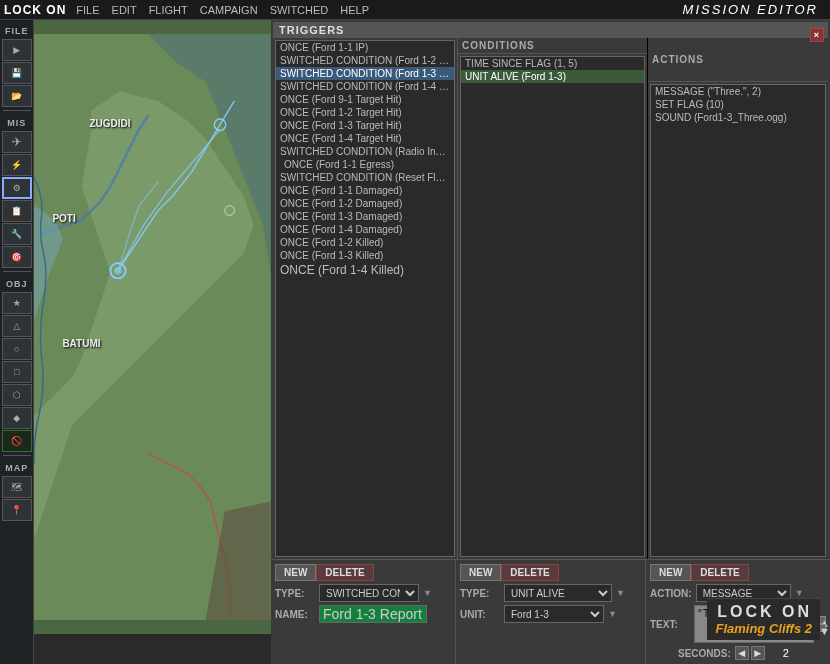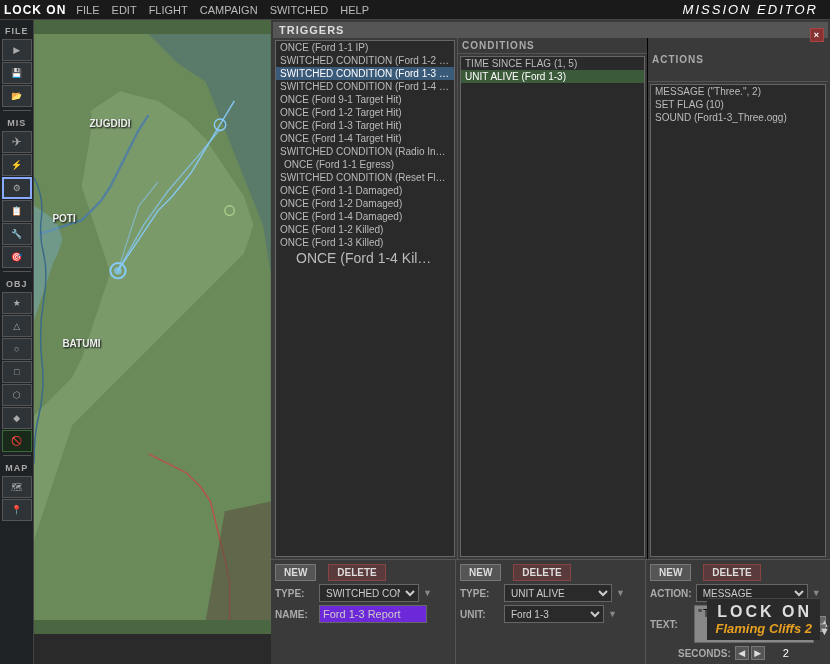--- a/index.html
+++ b/index.html
@@ -175,21 +175,21 @@
       padding: 4px;
       gap: 3px;
     }
     .ctrl-section:last-child { border-right: none; }
     .ctrl-section.triggers-ctrl { width: 185px; flex-shrink: 0; }
     .ctrl-section.conditions-ctrl { width: 190px; flex-shrink: 0; }
     .ctrl-section.actions-ctrl { flex: 1; }
 
     .btn-row {
       display: flex;
-      gap: 12px;
+      gap: 0;
       align-items: center;
     }
     .ctrl-btn {
       background: #555;
       border: 1px solid #777;
       color: #ddd;
       font-size: 10px;
       padding: 2px 8px;
       cursor: pointer;
       font-weight: bold;
@@ -213,24 +213,24 @@
     }
     .field-select {
       background: #2a2a2a;
       border: 1px solid #666;
       color: #ccc;
       font-size: 10px;
       padding: 1px 2px;
       height: 18px;
     }
     .field-input {
-      background: #6d28d9;
+      background: #15803d;
       border: 1px solid #666;
       color: #ccc;
-      font-size: 11px;
+      font-size: 14px;
       padding: 1px 3px;
       height: 18px;
     }
 
     .action-text-area {
       background: #888;
       border: 1px solid #666;
       color: #111;
       font-size: 10px;
       padding: 2px;
@@ -405,24 +405,25 @@
             <div class="trigger-item" title="SWITCHED CONDITION (Ford 1-4 Repor" style="padding: 1px 4px; font-size: 10px; color: rgb(187, 187, 187); cursor: pointer; white-space: nowrap; overflow: hidden; text-overflow: ellipsis;">SWITCHED CONDITION (Ford 1-4 Repor</div>
             <div class="trigger-item" title="ONCE (Ford 1-1 Target Hit)" style="padding: 1px 4px; font-size: 10px; color: rgb(187, 187, 187); cursor: pointer; white-space: nowrap; overflow: hidden; text-overflow: ellipsis;">ONCE (Ford 9-1 Target Hit)</div>
             <div class="trigger-item" title="ONCE (Ford 1-2 Target Hit)" style="padding: 1px 4px; font-size: 10px; color: rgb(187, 187, 187); cursor: pointer; white-space: nowrap; overflow: hidden; text-overflow: ellipsis;">ONCE (Ford 1-2 Target Hit)</div>
             <div class="trigger-item" title="ONCE (Ford 1-3 Target Hit)" style="padding: 1px 4px; font-size: 10px; color: rgb(187, 187, 187); cursor: pointer; white-space: nowrap; overflow: hidden; text-overflow: ellipsis;">ONCE (Ford 1-3 Target Hit)</div>
             <div class="trigger-item" title="ONCE (Ford 1-4 Target Hit)" style="padding: 1px 4px; font-size: 10px; color: rgb(187, 187, 187); cursor: pointer; white-space: nowrap; overflow: hidden; text-overflow: ellipsis;">ONCE (Ford 1-4 Target Hit)</div>
             <div class="trigger-item" title="SWITCHED CONDITION (Radio Inhibito" style="padding: 1px 4px; font-size: 10px; color: rgb(187, 187, 187); cursor: pointer; white-space: nowrap; overflow: hidden; text-overflow: ellipsis;">SWITCHED CONDITION (Radio Inhibito</div>
             <div class="trigger-item" title="ONCE (Ford 1-1 Egress)" style="padding: 1px 8px; font-size: 10px; color: rgb(187, 187, 187); cursor: pointer; white-space: nowrap; overflow: hidden; text-overflow: ellipsis;">ONCE (Ford 1-1 Egress)</div>
             <div class="trigger-item" title="SWITCHED CONDITION (Reset Flag 1)" style="padding: 1px 4px; font-size: 10px; color: rgb(187, 187, 187); cursor: pointer; white-space: nowrap; overflow: hidden; text-overflow: ellipsis;">SWITCHED CONDITION (Reset Flag 1)</div>
             <div class="trigger-item" title="ONCE (Ford 1-1 Damaged)" style="padding: 1px 4px; font-size: 10px; color: rgb(187, 187, 187); cursor: pointer; white-space: nowrap; overflow: hidden; text-overflow: ellipsis;">ONCE (Ford 1-1 Damaged)</div>
             <div class="trigger-item" title="ONCE (Ford 1-2 Damaged)" style="padding: 1px 4px; font-size: 10px; color: rgb(187, 187, 187); cursor: pointer; white-space: nowrap; overflow: hidden; text-overflow: ellipsis;">ONCE (Ford 1-2 Damaged)</div>
+            <div class="trigger-item" title="ONCE (Ford 1-3 Damaged)" style="padding: 1px 4px; font-size: 10px; color: rgb(187, 187, 187); cursor: pointer; white-space: nowrap; overflow: hidden; text-overflow: ellipsis;">ONCE (Ford 1-3 Damaged)</div>
             <div class="trigger-item" title="ONCE (Ford 1-4 Damaged)" style="padding: 1px 4px; font-size: 10px; color: rgb(187, 187, 187); cursor: pointer; white-space: nowrap; overflow: hidden; text-overflow: ellipsis;">ONCE (Ford 1-4 Damaged)</div>
             <div class="trigger-item" title="ONCE (Ford 1-2 Killed)" style="padding: 1px 4px; font-size: 10px; color: rgb(187, 187, 187); cursor: pointer; white-space: nowrap; overflow: hidden; text-overflow: ellipsis;">ONCE (Ford 1-2 Killed)</div>
             <div class="trigger-item" title="ONCE (Ford 1-3 Killed)" style="padding: 1px 4px; font-size: 10px; color: rgb(187, 187, 187); cursor: pointer; white-space: nowrap; overflow: hidden; text-overflow: ellipsis;">ONCE (Ford 1-3 Killed)</div>
-            <div class="trigger-item" title="ONCE (Ford 1-4 Killed)" style="padding: 1px 20px; font-size: 14px; color: rgb(187, 187, 187); cursor: pointer; white-space: nowrap; overflow: hidden; text-overflow: ellipsis;">ONCE (Ford 1-4 Killed)</div>
+            <div class="trigger-item" title="ONCE (Ford 1-4 Killed)" style="padding: 1px 4px; font-size: 12px; color: rgb(187, 187, 187); cursor: pointer; white-space: nowrap; overflow: hidden; text-overflow: ellipsis;">ONCE (Ford 1-4 Killed)</div>
           </div>
       </div>
 
       <div class="col-section" id="conditions-col" style="width:190px;flex-shrink:0;display:flex;flex-direction:column;border-right:1px solid #000000;">
         <div class="col-header" style="color:#aaa;font-size:10px;font-weight:bold;padding:2px 4px;letter-spacing:1px;border-bottom:1px solid #555;">CONDITIONS</div>
         <div style="flex:1;background:#2a2a2a;border:1px solid #666;margin:2px;overflow-y:auto;">
         <div style="padding: 1px 4px; font-size: 10px; color: rgb(187, 187, 187); cursor: pointer;">TIME SINCE FLAG (1, 5)</div>
             <div style="padding: 1px 4px; font-size: 10px; color: rgb(255, 255, 255); cursor: pointer; background: rgb(58, 90, 58);">UNIT ALIVE (Ford 1-3)</div>
           </div>
       </div>
@@ -478,21 +479,21 @@
         </div>
       </div>
 
       <div class="ctrl-section actions-ctrl" style="flex:1;display:flex;flex-direction:column;padding:4px;gap:3px;">
         <div class="btn-row">
           <button class="ctrl-btn">NEW</button>
           <button class="ctrl-btn delete-btn">DELETE</button>
         </div>
         <div class="field-row">
           <span class="field-label">ACTION:</span>
-          <select class="field-select" style="width:112px;">
+          <select class="field-select" style="width:95px;">
             <option>MESSAGE</option>
           </select>
           <span style="font-size:9px;color:#888;">▼</span>
         </div>
         <div class="field-row">
           <span class="field-label">TEXT:</span>
           <textarea class="action-text-area" style="width: 120px; height: 38px; background: rgb(136, 136, 136); border: 1px solid rgb(102, 102, 102); color: rgb(17, 17, 17); font-size: 10px; padding: 2px; resize: none;">"Three."</textarea>
           <div style="display:flex;flex-direction:column;width:8px;">
             <div style="width:8px;height:8px;background:#666;border:1px solid #888;cursor:pointer;">▲</div>
             <div style="flex:1;background:#444;"></div>

